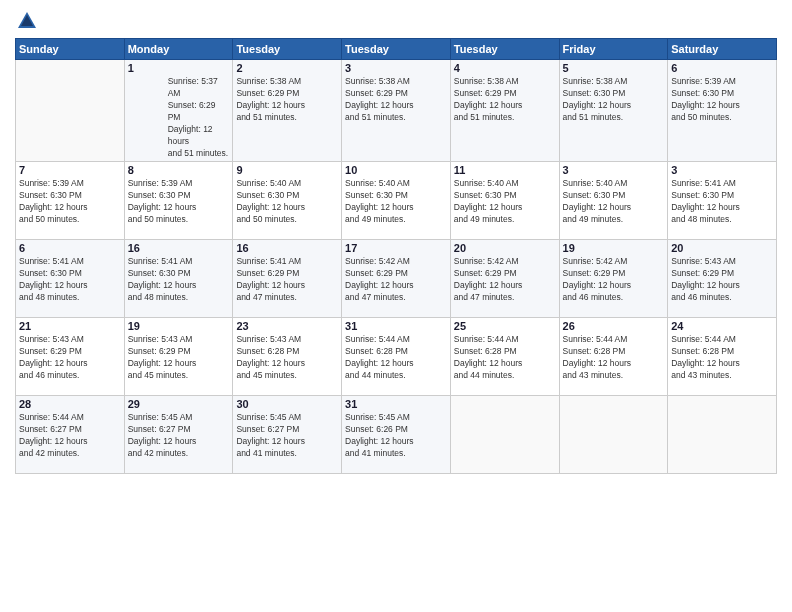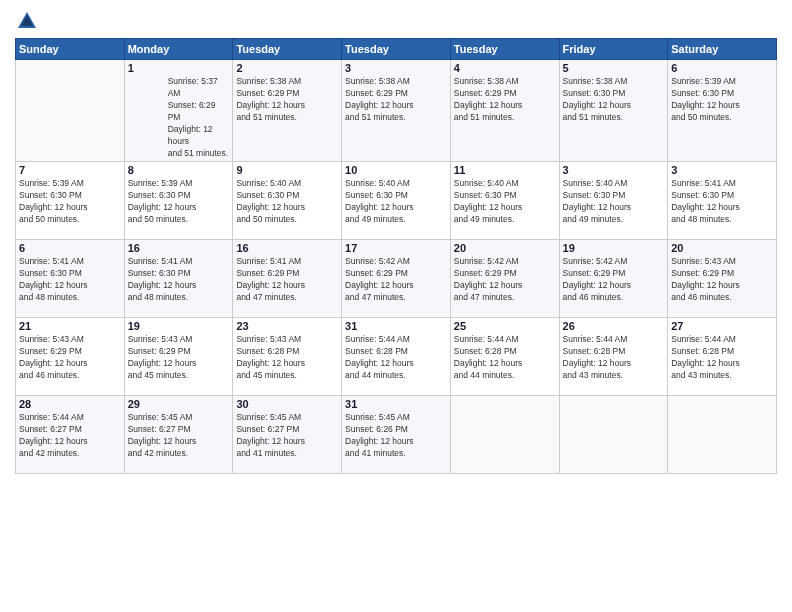--- a/index.html
+++ b/index.html
@@ -301,21 +301,21 @@
 and 44 minutes.</div>
           </td>
           <td>
             <span class="day-number">26</span>
             <div class="day-info" style="white-space: pre-line;">Sunrise: 5:44 AM
 Sunset: 6:28 PM
 Daylight: 12 hours
 and 43 minutes.</div>
           </td>
           <td>
-            <span class="day-number">27</span>
+            <span class="day-number">24</span>
             <div class="day-info" style="white-space: pre-line;">Sunrise: 5:44 AM
 Sunset: 6:28 PM
 Daylight: 12 hours
 and 43 minutes.</div>
           </td>
         </tr>
         <tr>
           <td>
             <span class="day-number">28</span>
             <div class="day-info" style="white-space: pre-line;">Sunrise: 5:44 AM

